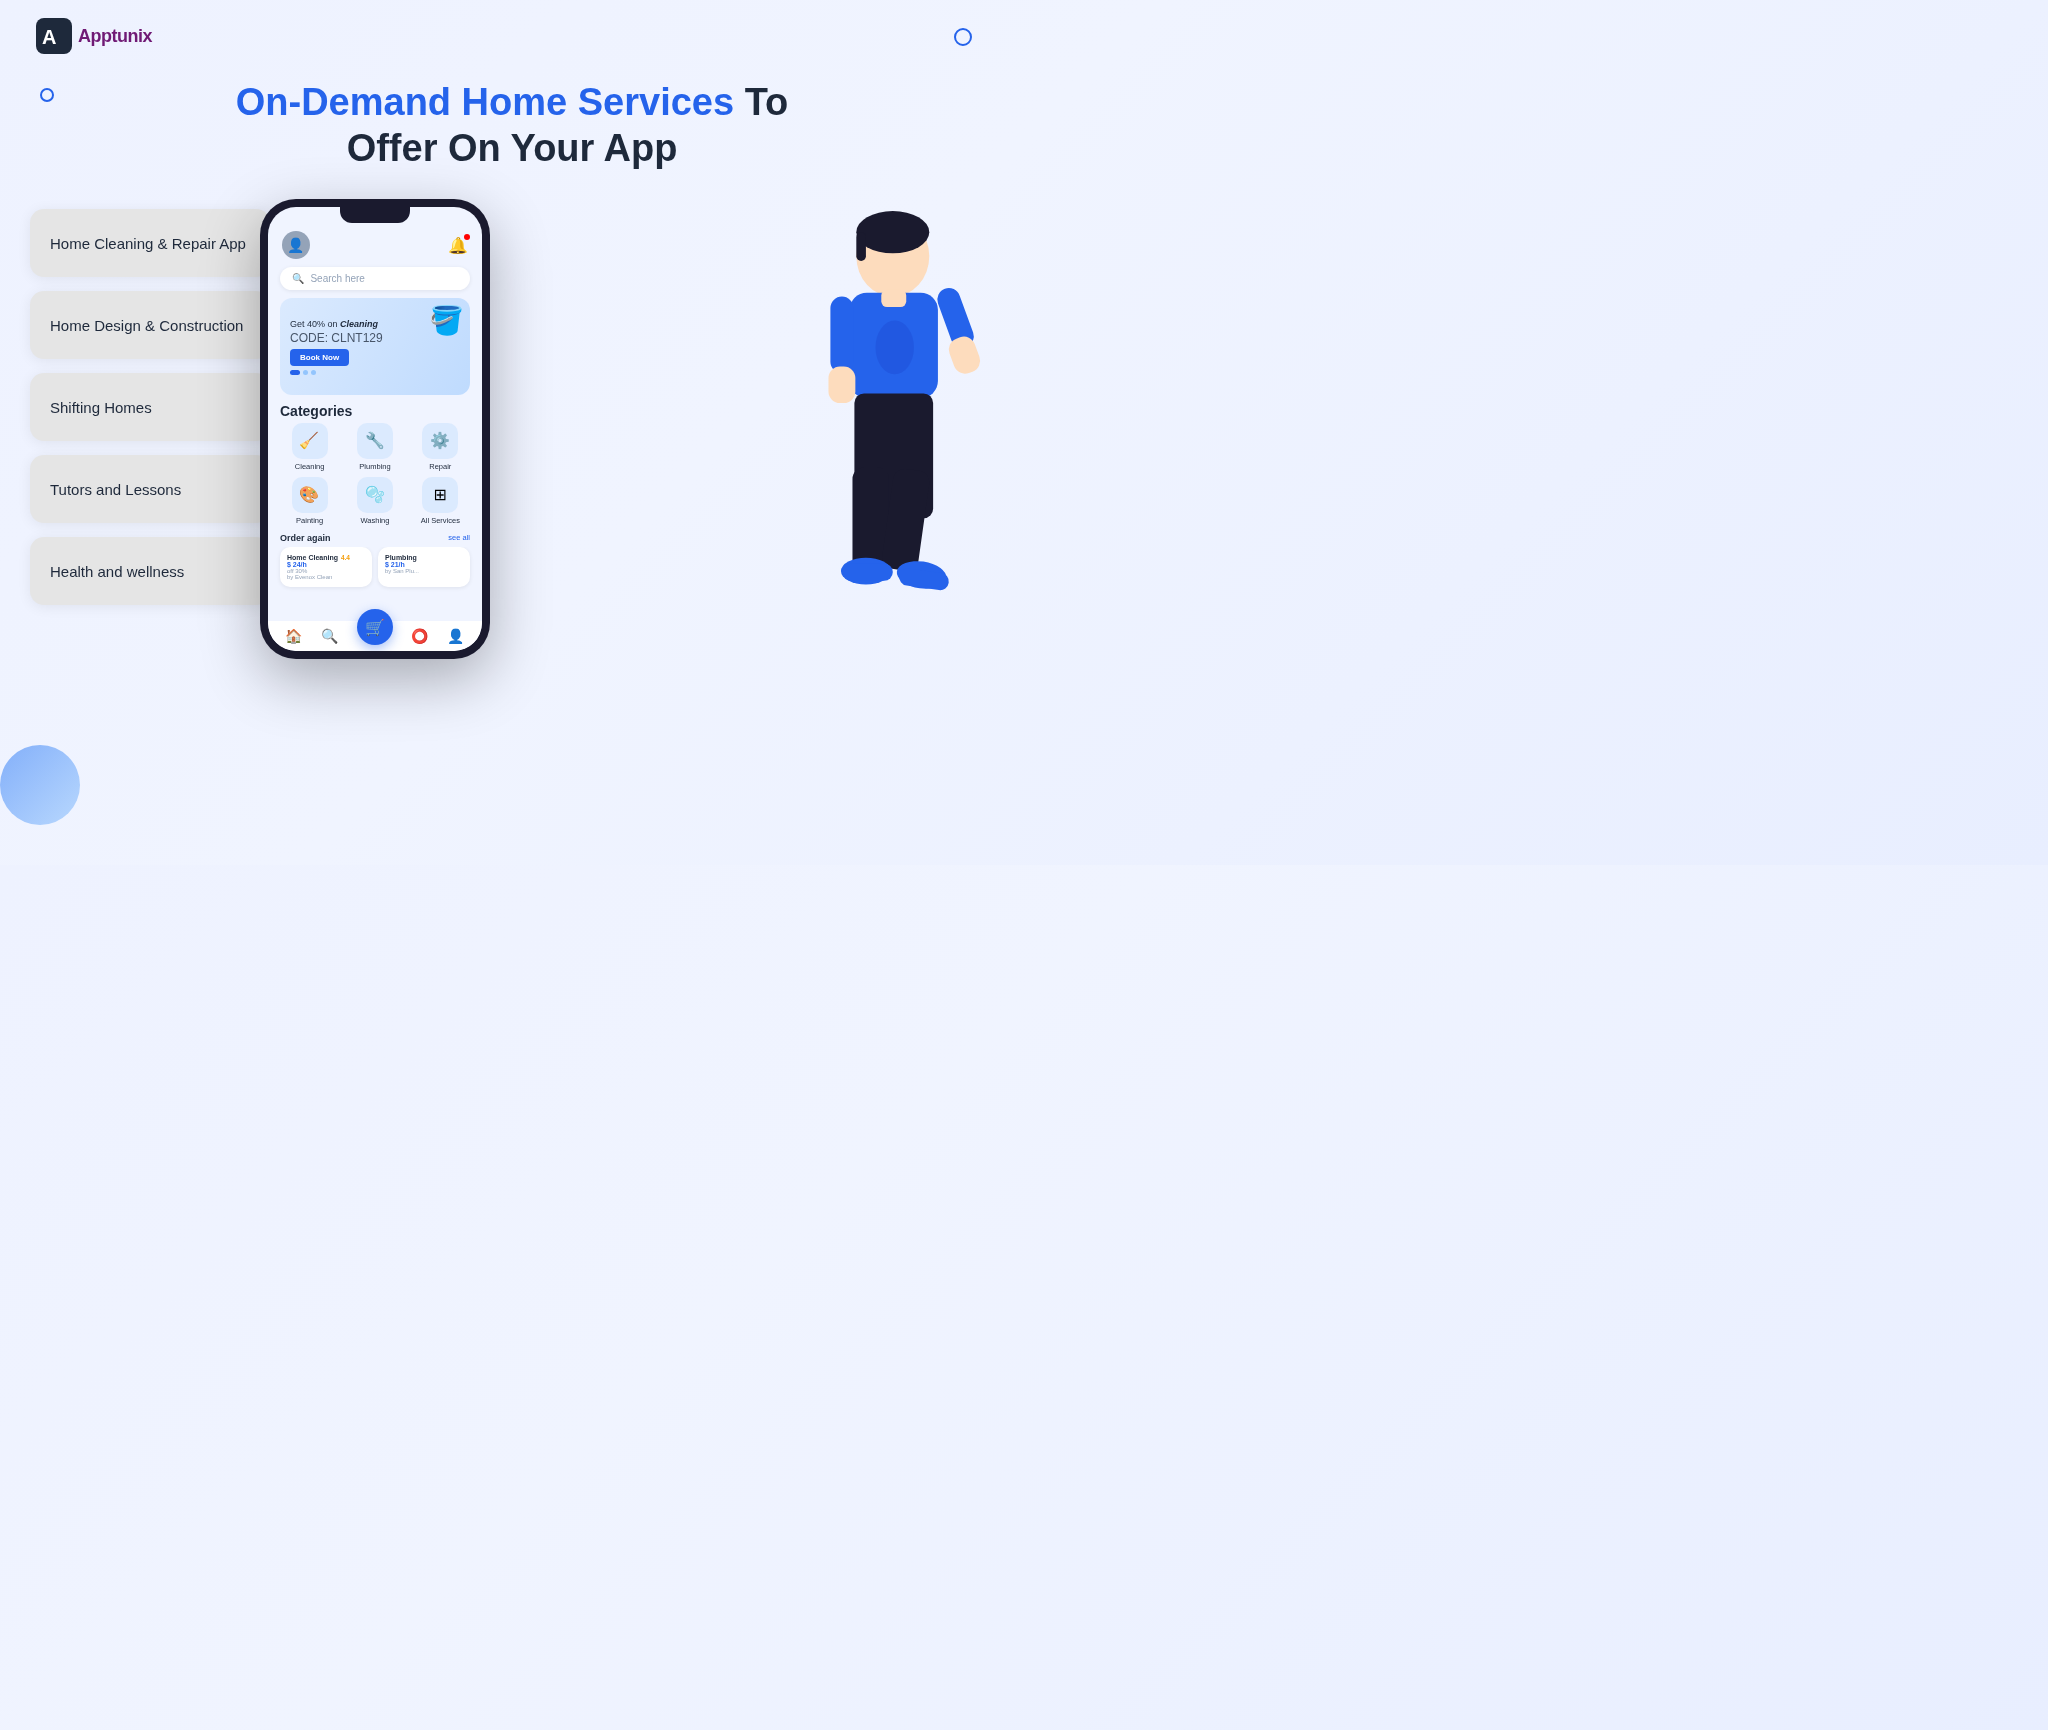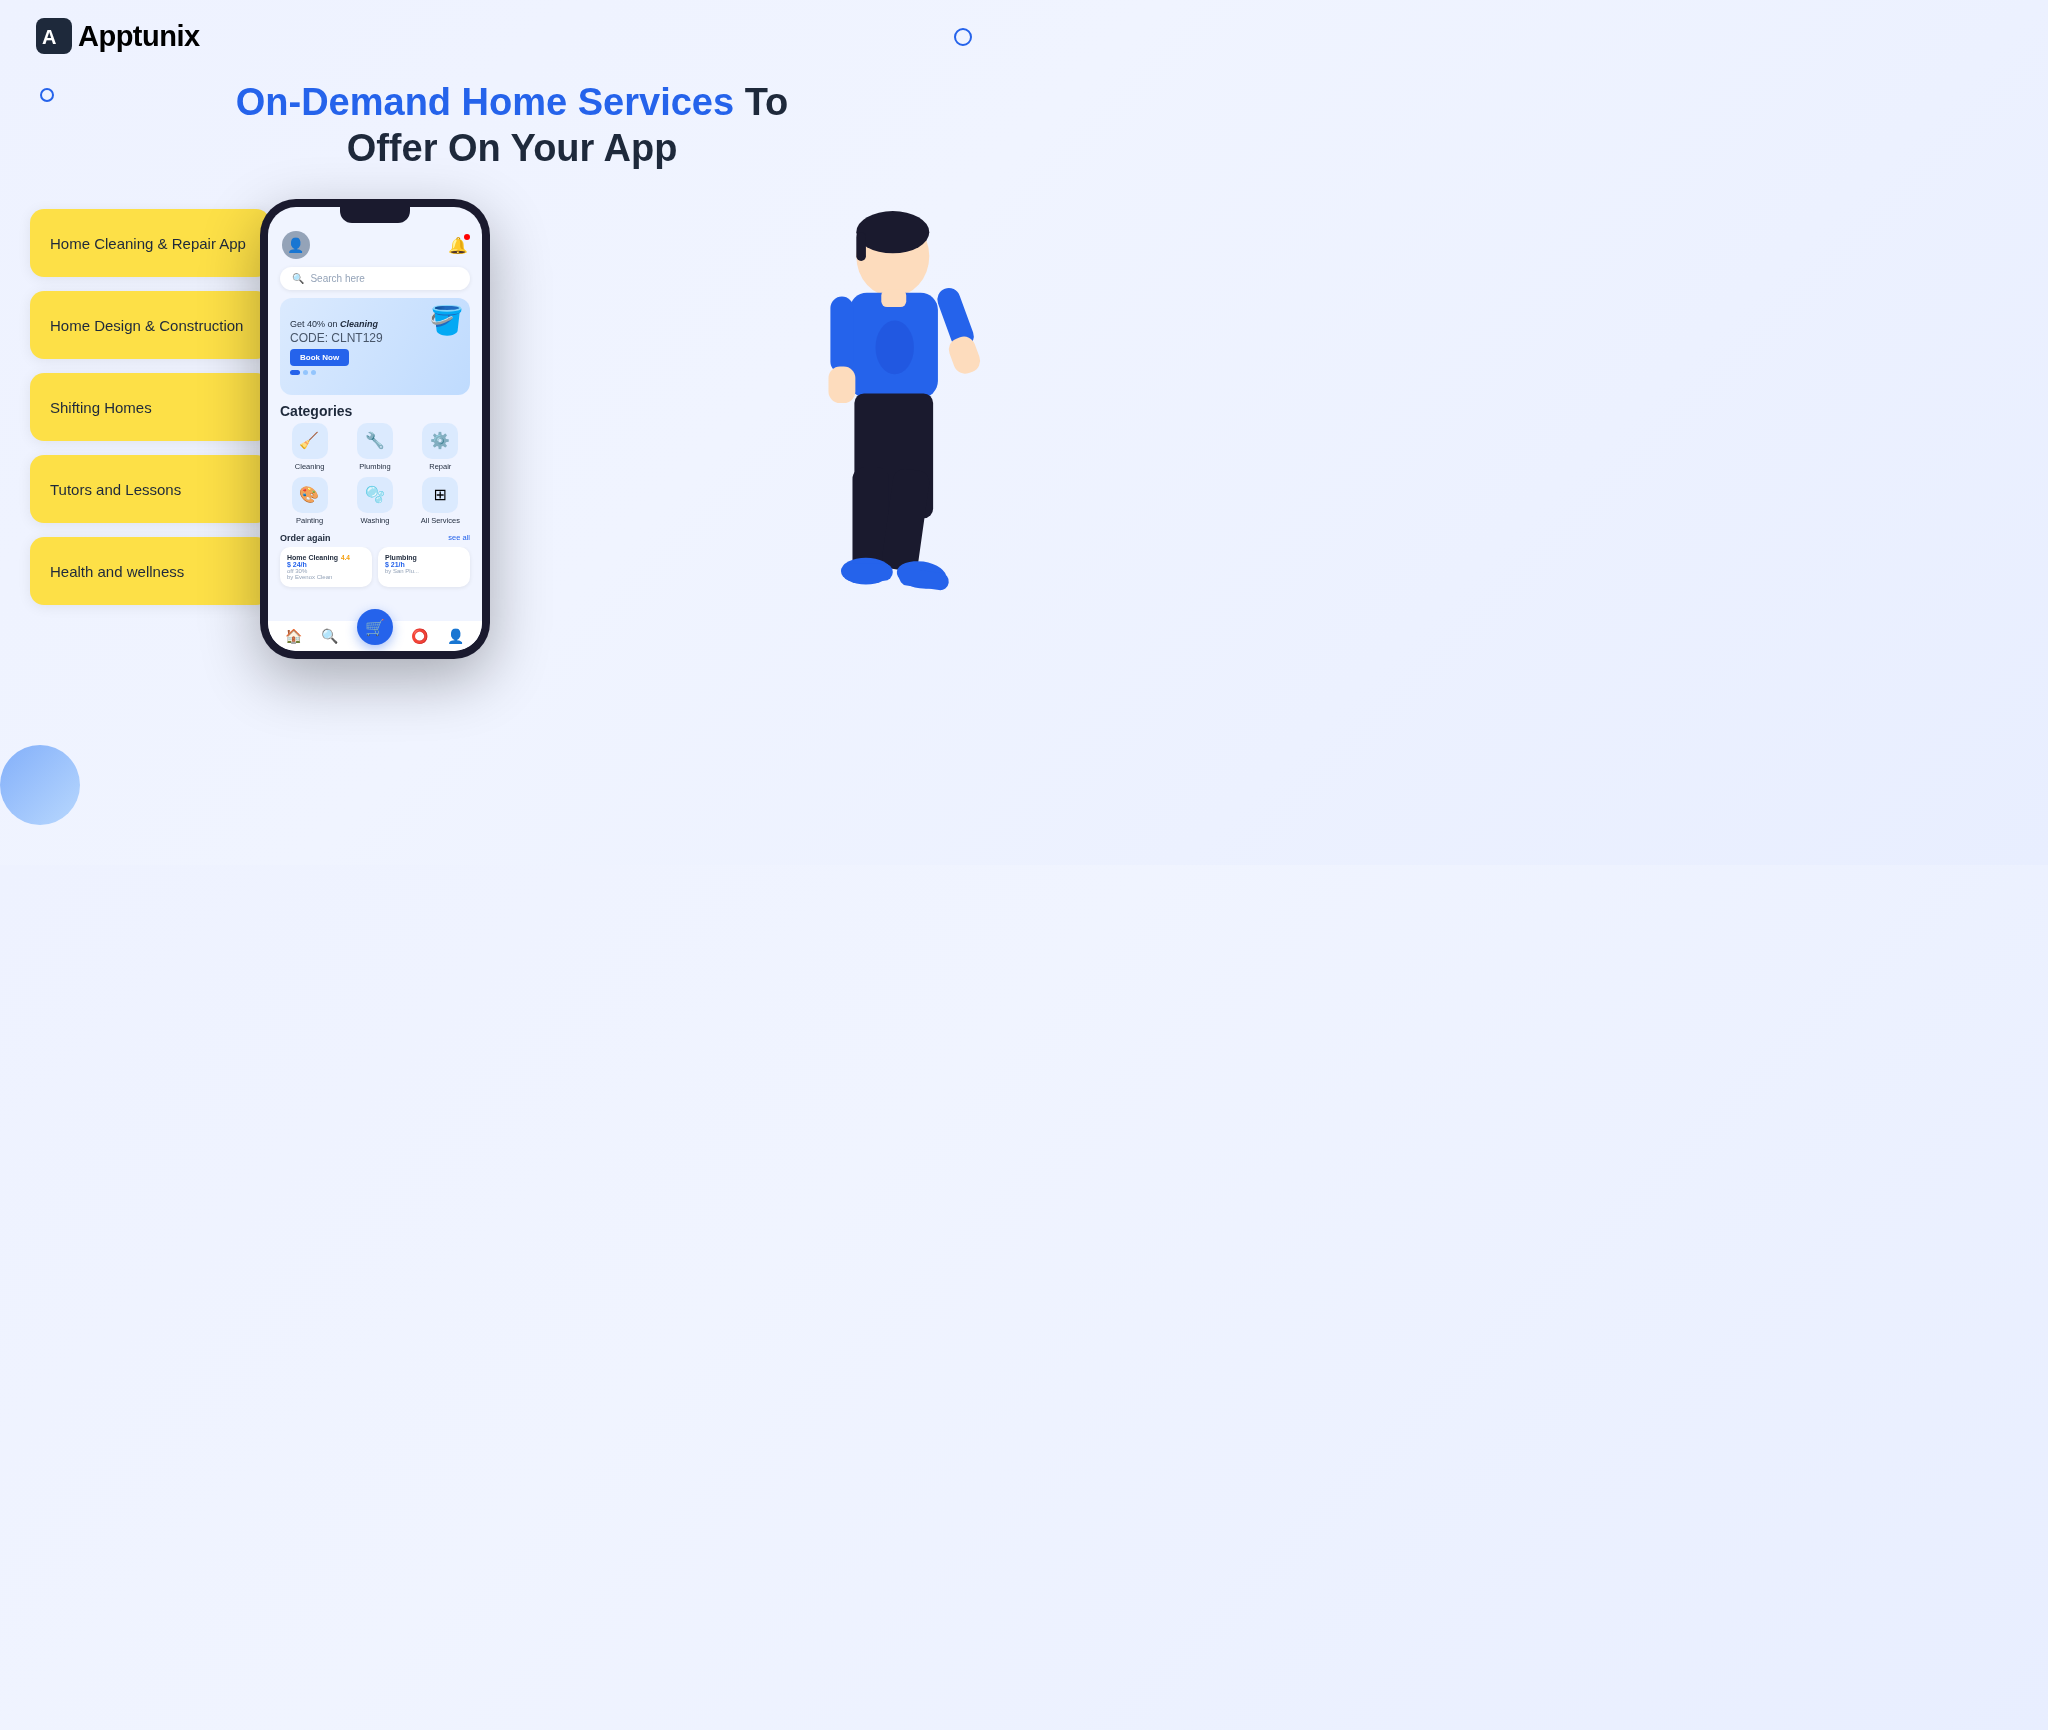--- a/index.html
+++ b/index.html
@@ -25,23 +25,23 @@
       align-items: center;
       gap: 6px;
     }
 
     .logo-icon {
       width: 36px;
       height: 36px;
     }
 
     .logo-text {
-      font-size: 29px;
+      font-size: 18px;
       font-weight: 700;
-      color: #000000;
+      color: #701a75;
       letter-spacing: -0.5px;
     }
 
     
     .circle-top-right {
       position: absolute;
       top: 28px;
       right: 52px;
       width: 18px;
       height: 18px;
@@ -110,21 +110,21 @@
       display: flex;
       flex-direction: column;
       gap: 14px;
       width: 240px;
       flex-shrink: 0;
       padding-top: 10px;
       z-index: 2;
     }
 
     .service-item {
-      background: #fde047;
+      background: #e5e5e5;
       border-radius: 14px;
       padding: 18px 20px;
       font-size: 15px;
       font-weight: 500;
       color: #1e293b;
       box-shadow: 0 2px 14px rgba(0,0,0,0.07);
       position: relative;
       overflow: hidden;
       min-height: 68px;
       display: flex;

